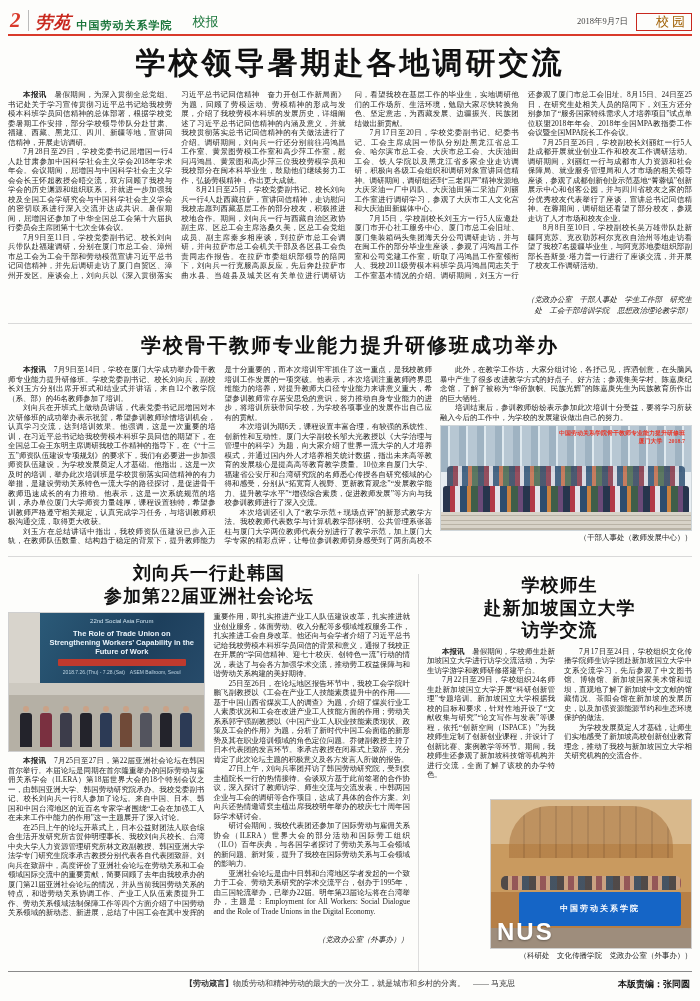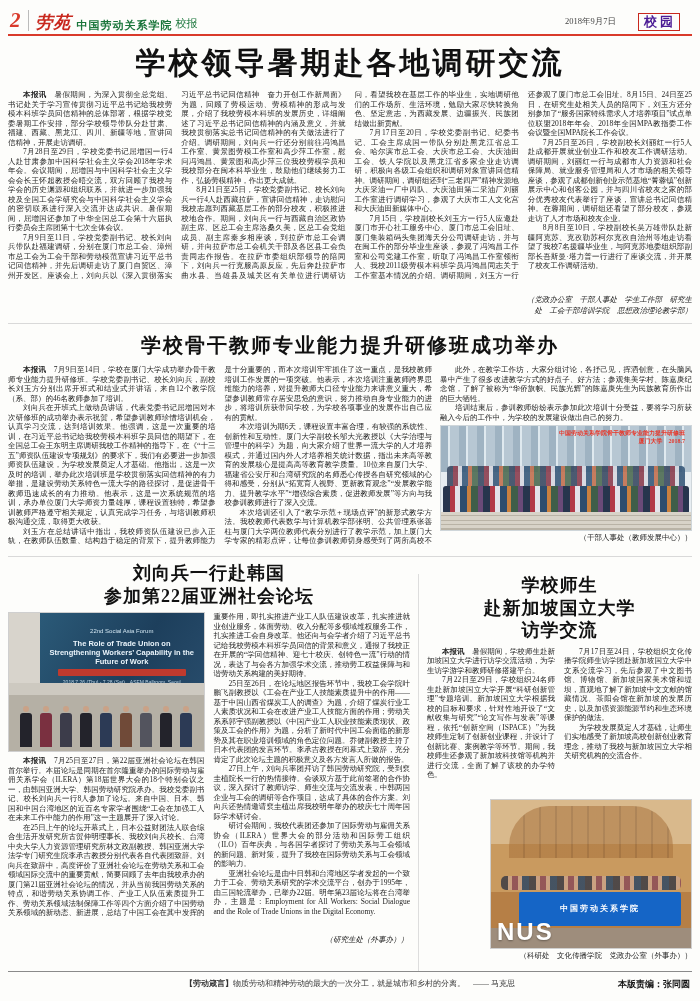--- a/index.html
+++ b/index.html
@@ -12,25 +12,25 @@
     padding:6px 8px 4px 8px;
   }
   
   .masthead { display:flex; align-items:flex-end; height:30px;
     border-bottom:2px solid #d93a2b; padding-bottom:3px; position:relative; }
   .pageno { color:#d93a2b; font-size:21px; font-weight:bold; font-style:italic;
     line-height:1; padding:0 7px 0 2px; border-right:1px solid #bbb; margin-right:7px; }
   .logo-script { color:#c8281e; font-size:17px; font-weight:bold; font-style:italic;
     font-family:"DejaVu Serif",serif; letter-spacing:1px; margin-right:5px; line-height:1; }
   .org { color:#19753a; font-size:11px; font-weight:bold; letter-spacing:1px; line-height:1; }
-  .paper-type { color:#19753a; font-size:11px; margin-left:3px; }
-  .mast-right { position:absolute; right:12px; bottom:3px; display:flex; align-items:center;gap:14px; }
+  .paper-type { color:#19753a; font-size:13px; margin-left:20px; }
+  .mast-right { position:absolute; right:0; bottom:3px; display:flex; align-items:center; }
   .date { font-size:8.5px; color:#444; margin-right:8px; }
-  .section-box { border:1.5px solid #c8281e; color:#4c1d95; font-weight:bold;
-    font-size:13px; letter-spacing:3px; padding:1px 3px 1px 5px; line-height:1.1;
+  .section-box { border:1.5px solid #c8281e; color:#a16207; font-weight:normal;
+    font-size:13px; letter-spacing:3px; padding:1px 3px 1px 19px; line-height:1.1;
     font-family:"Liberation Sans",sans-serif; }
   
   .h1 { text-align:center; font-size:30px; font-weight:900; letter-spacing:3px;
     color:#111; margin:7px 0 6px 0; font-family:"Liberation Serif",serif; }
   .h2 { text-align:center; font-size:20px; font-weight:900; letter-spacing:2px;
     color:#111; margin:3px 0 6px 0; }
   .h3 { text-align:center; font-size:18px; font-weight:900; letter-spacing:1px;
     color:#111; line-height:1.25; }
   
   .btxt { font-size:7.5px; line-height:9.5px; text-align:justify; color:#1d1d1d; }
@@ -69,21 +69,21 @@
   .a4 { width:274px; margin-left:8px; border-left:1px solid #ddd; padding-left:8px;
     display:flex; flex-direction:column;margin-top:12px; }
   .a3-body { margin-top:5px; height:332px; column-count:2; column-gap:9px;
     overflow:hidden; position:relative; }
   .a3-sig { position:absolute; right:2px; bottom:0; background:#fdfdfb; padding-left:5px; }
   
   .photoB { width:100%; height:140px; margin-bottom:4px; border:1px solid #cfcfcf;
     background:#d8d4cc; position:relative; overflow:hidden; }
   .photoB .banner { position:absolute; top:0; left:0; right:0; height:72px;
     background:linear-gradient(120deg,#2b5a78,#1d3f5c 60%,#274b6a); color:#fff; text-align:center;
-    font-family:"Liberation Sans",sans-serif; padding-top:14px;margin-left:31px; }
+    font-family:"Liberation Sans",sans-serif; padding-top:4px;margin-left:31px; }
   .photoB .b-small { font-size:6px; color:#cfe3ef; }
   .photoB .b-title { font-size:7.5px; font-weight:bold; line-height:9px; padding:2px 8px 0 8px; color:#eaf4fb; }
   .photoB .b-red { margin:3px 18px 0 18px; height:7px; background:#bf3a2e; border-radius:1px; }
   .photoB .b-date { font-size:5px; color:#bcd3e2; margin-top:2px; }
   .photoB .people { position:absolute; bottom:0; left:0; right:0; height:68px;
     display:flex; justify-content:center; align-items:flex-end; gap:5px;
     background:linear-gradient(#cdc9c0 0 18%,#b5b0a5 18% 100%); padding-bottom:4px; }
   .person { width:15px; display:flex; flex-direction:column; align-items:center; }
   .person .head { width:6px; height:6px; border-radius:50%; background:#caa287; }
   .person .torso { width:12px; height:34px; border-radius:3px 3px 0 0; background:#23232b; margin-top:1px; }
@@ -228,21 +228,21 @@
                 <div class="torso t5"></div>
               </div>
           </div>
         </div>
         <p><b class="lead">本报讯</b><span>　7月25日至27日，第22届亚洲社会论坛在韩国首尔举行。本届论坛是同期在首尔隆重举办的国际劳动与雇佣关系学会（ILERA）第18届世界大会的18个特别会议之一，由韩国亚洲大学、韩国劳动研究院承办。我校党委副书记、校长刘向兵一行8人参加了论坛。来自中国、日本、韩国和中国台湾地区的近百名专家学者围绕“工会在加强工人在未来工作中能力的作用”这一主题展开了深入讨论。</span></p>
         <p>在25日上午的论坛开幕式上，日本公益财团法人联合综合生活开发研究所古贺伸明理事长、我校刘向兵校长、台湾中央大学人力资源管理研究所林文政副教授、韩国亚洲大学法学专门研究生院李承吉教授分别代表各自代表团致辞。刘向兵在致辞中，高度评价了亚洲社会论坛在劳动关系和工会领域国际交流中的重要贡献，简要回顾了去年由我校承办的厦门第21届亚洲社会论坛的情况，并从当前我国劳动关系的特点，和谐劳动关系协调工作、产业工人队伍素质提升工作、劳动关系领域法制保障工作等四个方面介绍了中国劳动关系领域的新动态、新进展，总结了中国工会在其中发挥的重要作用，即扎实推进产业工人队伍建设改革，扎实推进就业创业服务，体面劳动、收入分配等多领域维权服务工作，扎实推进工会自身改革。他还向与会学者介绍了习近平总书记给我校劳模本科班学员回信的背景和意义，通报了我校正在开展的“学回信精神、迎七十校庆、创特色一流”行动的情况，表达了与会各方加强学术交流，推动劳工权益保障与和谐劳动关系构建的美好期待。</p>
         <p>25日至26日，在论坛地区报告环节中，我校工会学院叶鹏飞副教授以《工会在产业工人技能素质提升中的作用——基于中国山西省煤炭工人的调查》为题，介绍了煤炭行业工人素质状况和工会在改进产业工人技能方面的作用；劳动关系系郭宇强副教授以《中国产业工人职业技能素质现状、政策及工会的作用》为题，分析了新时代中国工会面临的新形势及其在职业培训领域的角色定位问题。乔健副教授主持了日本代表团的发言环节。李承吉教授在闭幕式上致辞，充分肯定了此次论坛主题的积极意义及各方发言人所做的报告。</p>
         <p>27日上午，刘向兵率团拜访了韩国劳动研究院，受到裵圭植院长一行的热情接待。会谈双方基于此前签署的合作协议，深入探讨了教师访学、师生交流与交流发表，中韩两国企业与工会的调研等合作项目，达成了具体的合作方案。刘向兵还热情邀请裵圭植出席我校明年举办的校庆七十周年国际学术研讨会。</p>
         <p>研讨会期间，我校代表团还参加了国际劳动与雇佣关系协会（ILERA）世界大会的部分活动和国际劳工组织（ILO）百年庆典，与各国学者探讨了劳动关系与工会领域的新问题、新对策，提升了我校在国际劳动关系与工会领域的影响力。</p>
         <p>亚洲社会论坛是由中日韩和台湾地区学者发起的一个致力于工会、劳动关系研究的学术交流平台，创办于1995年，由三国轮流举办，已举办22届。明年第23届论坛将在台湾举办，主题是：Employment for All Workers: Social Dialogue and the Role of Trade Unions in the Digital Economy.</p>
-        <div class="a3-sig sig">（研究生处（外事办））</div>
+        <div class="a3-sig sig">（党政办公室（外事办））</div>
       </div>
     </div>
 
     <div class="a4">
       <div class="h3">
         <div>学校师生</div>
         <div>赴新加坡国立大学</div>
         <div>访学交流</div>
       </div>
       <div class="a4-cols btxt">

